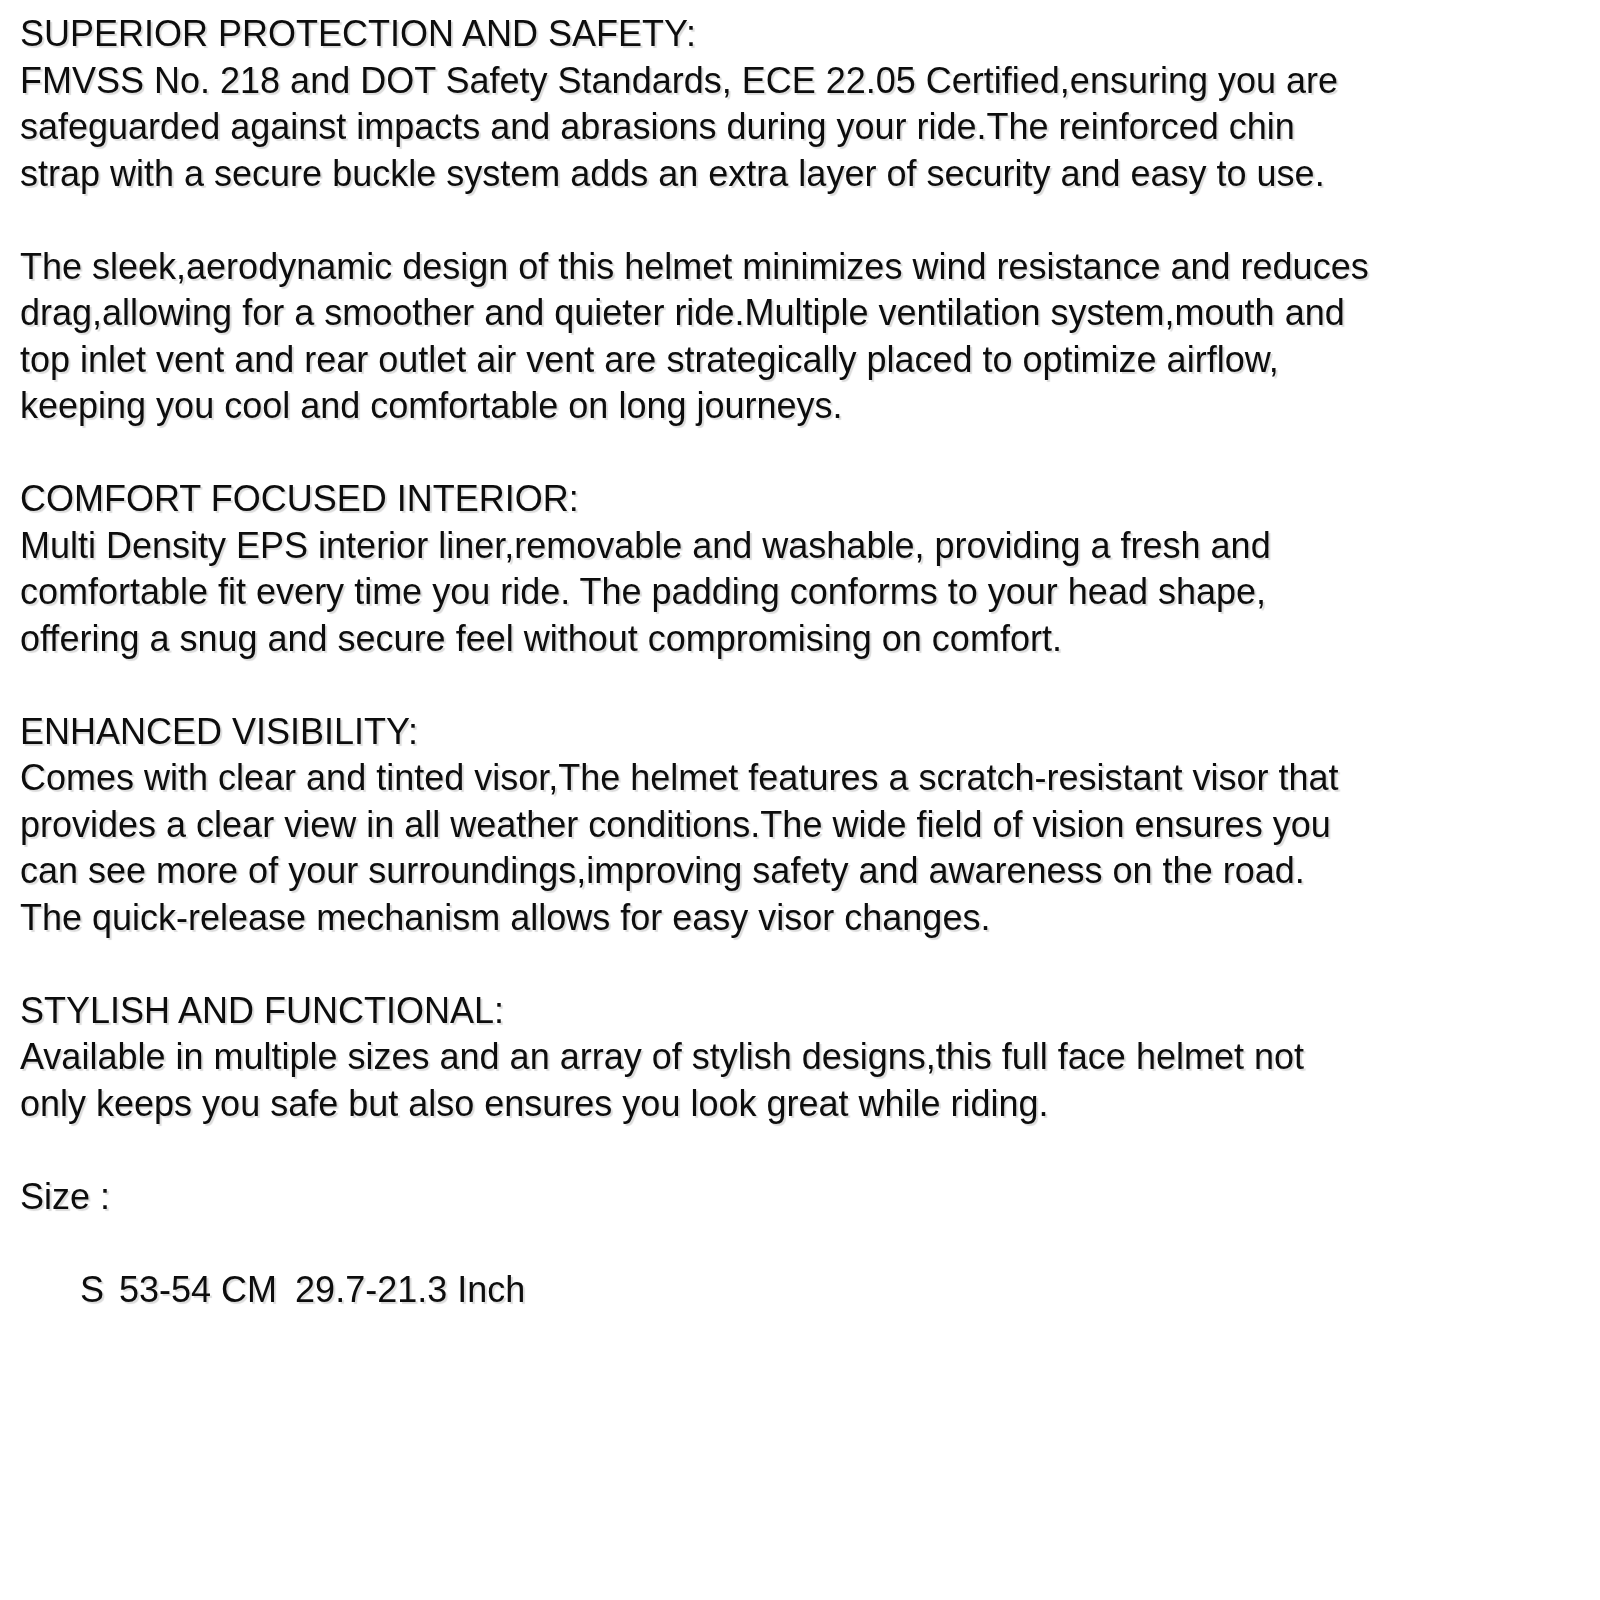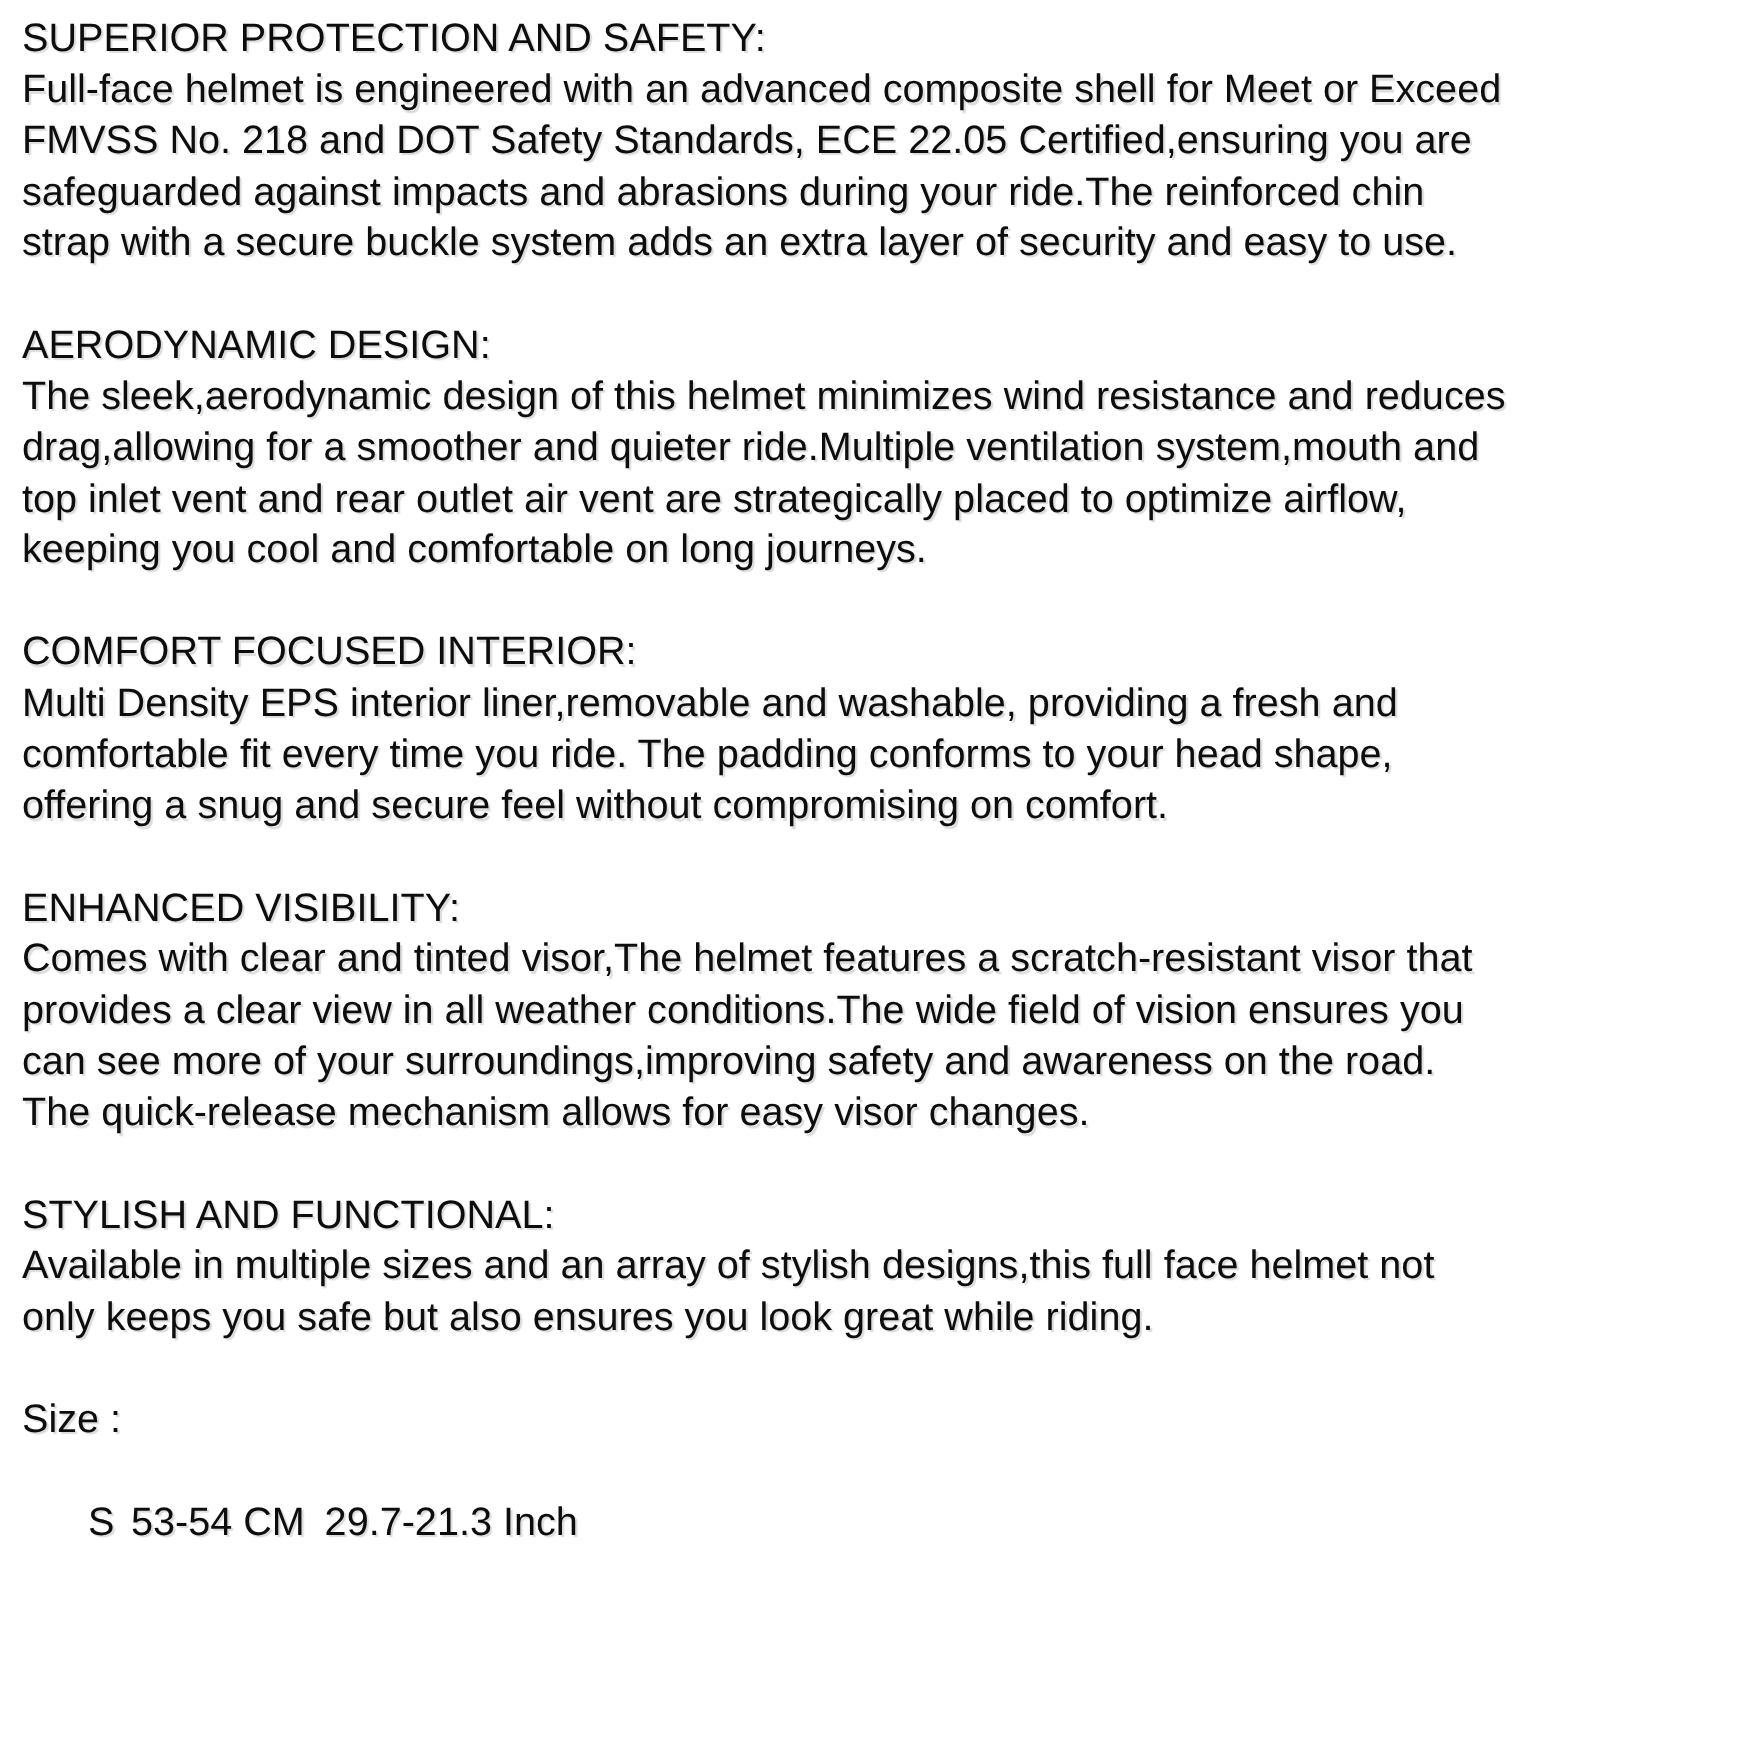--- a/index.html
+++ b/index.html
@@ -33,28 +33,26 @@
   .size-row .cm  { display: inline-block; margin-right: 18px; white-space: pre; }
   .size-row .in  { display: inline-block; white-space: pre; }
 </style>
 </head>
 <body>
 
 <div class="page">
 
   <div class="section">
     <div class="h-line">SUPERIOR PROTECTION AND SAFETY:</div>
-    <div class="t-line">Full-face helmet is engineered with an advanced composite shell for Meet or Exceed</div>
     <div class="t-line">FMVSS No. 218 and DOT Safety Standards, ECE 22.05 Certified,ensuring you are</div>
     <div class="t-line">safeguarded against impacts and abrasions during your ride.The reinforced chin</div>
     <div class="t-line">strap with a secure buckle system adds an extra layer of security and easy to use.</div>
   </div>
 
   <div class="section">
-    <div class="h-line">AERODYNAMIC DESIGN:</div>
     <div class="t-line">The sleek,aerodynamic design of this helmet minimizes wind resistance and reduces</div>
     <div class="t-line">drag,allowing for a smoother and quieter ride.Multiple ventilation system,mouth and</div>
     <div class="t-line">top inlet vent and rear outlet air vent are strategically placed to optimize airflow,</div>
     <div class="t-line">keeping you cool and comfortable on long journeys.</div>
   </div>
 
   <div class="section">
     <div class="h-line">COMFORT FOCUSED INTERIOR:</div>
     <div class="t-line">Multi Density EPS interior liner,removable and washable, providing a fresh and</div>
     <div class="t-line">comfortable fit every time you ride. The padding conforms to your head shape,</div>

